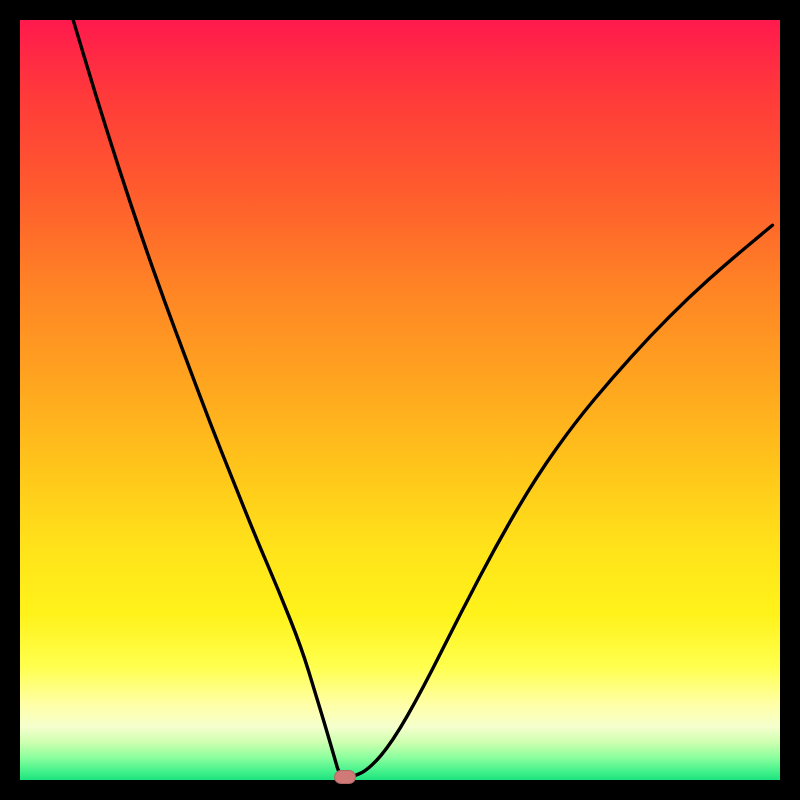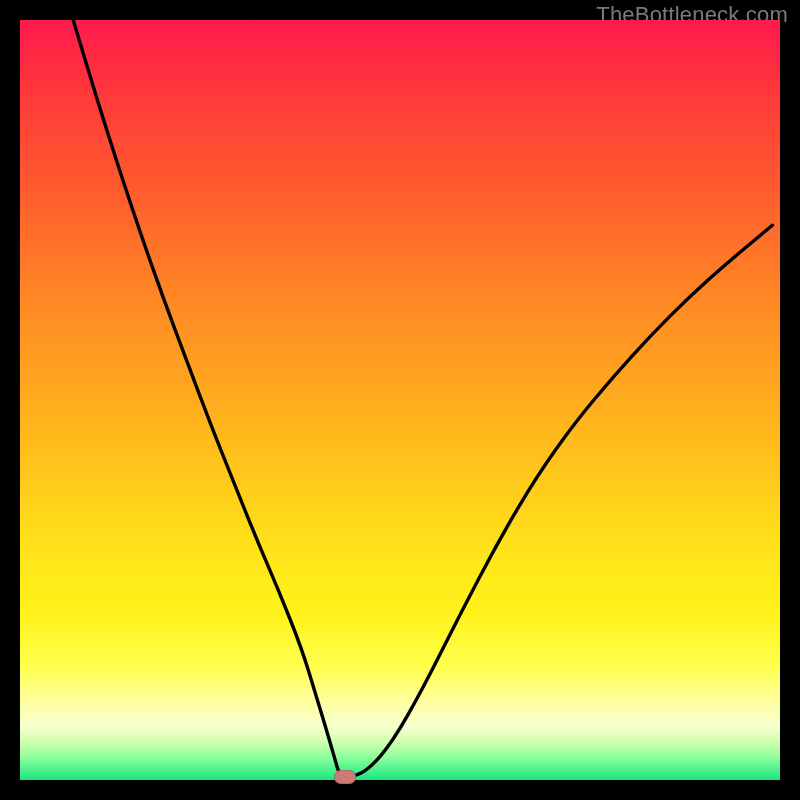--- a/index.html
+++ b/index.html
@@ -65,21 +65,20 @@
     height: 14px;
     border-radius: 8px;
     background: #d07a78;
     box-shadow: 0 0 0 1px rgba(0,0,0,0.15) inset;
   }
 </style>
 </head>
 <body>
 
 <div class="frame">
-  <div class="watermark">TheBottleneck.com</div>
 
   <div class="plot-area">
     <svg class="curve" viewBox="0 0 760 760" preserveAspectRatio="none">
       <path id="curve-path" fill="none" stroke="#000" stroke-width="3.4" stroke-linecap="round" stroke-linejoin="round" d="M 53.20 0.00 Q 53.20 0.00 64.60 38.00 Q 76.00 76.00 87.40 112.10 Q 98.80 148.20 110.20 182.40 Q 121.60 216.60 133.00 248.90 Q 144.40 281.20 155.80 311.60 Q 167.20 342.00 178.60 372.40 Q 190.00 402.80 201.40 431.30 Q 212.80 459.80 224.20 488.30 Q 235.60 516.80 247.00 543.40 Q 258.40 570.00 269.80 598.50 Q 281.20 627.00 288.80 651.70 Q 296.40 676.40 302.10 695.40 Q 307.80 714.40 311.60 727.70 Q 315.40 741.00 317.30 747.46 Q 319.20 753.92 323.00 755.06 Q 326.80 756.20 330.60 756.20 Q 334.40 756.20 342.00 752.40 Q 349.60 748.60 361.00 735.30 Q 372.40 722.00 387.60 695.40 Q 402.80 668.80 421.80 630.80 Q 440.80 592.80 459.80 556.70 Q 478.80 520.60 497.80 488.30 Q 516.80 456.00 535.80 429.40 Q 554.80 402.80 573.80 380.00 Q 592.80 357.20 611.80 336.30 Q 630.80 315.40 649.80 296.40 Q 668.80 277.40 687.80 260.30 Q 706.80 243.20 729.60 224.20 T 752.40 205.20"></path>
     </svg>
     <div id="marker" class="marker" style="left: 313.52px; top: 749.96px;"></div>
   </div>
 </div>
 
 </body></html>

